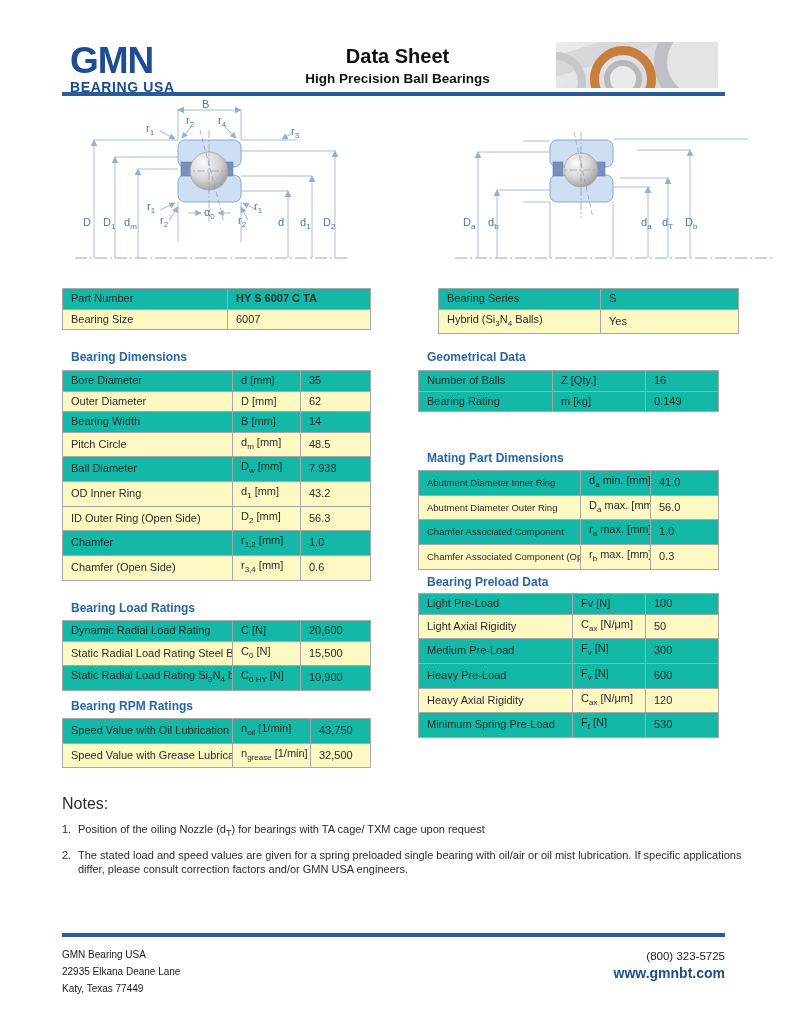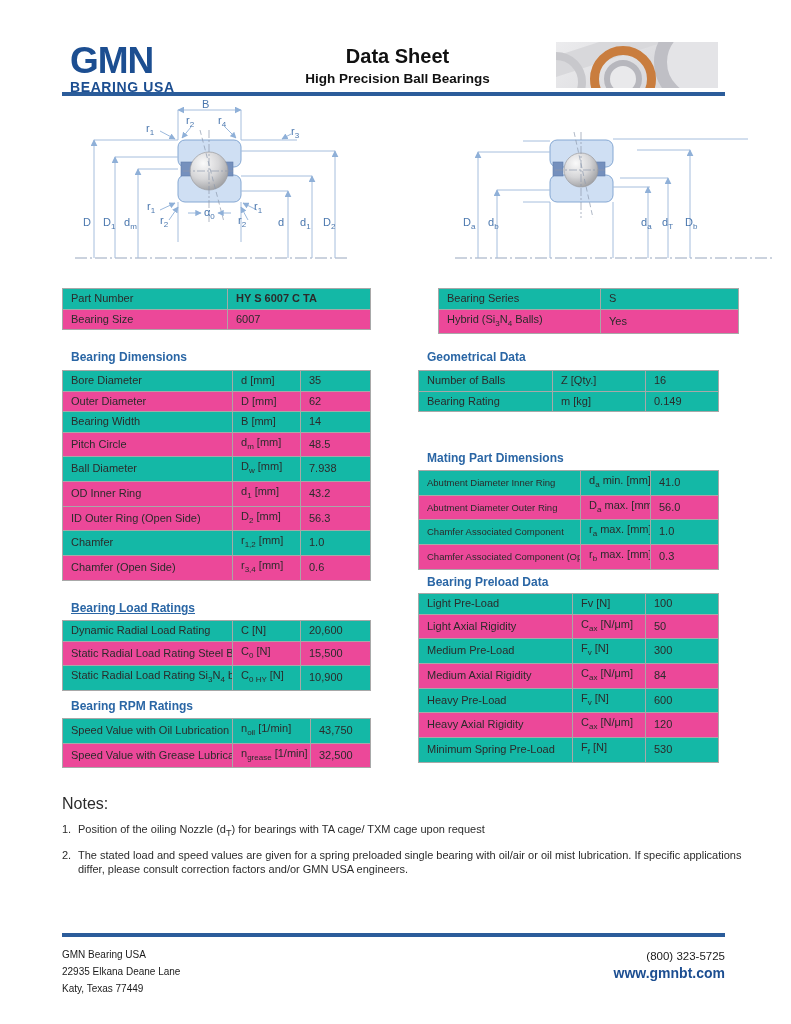--- a/index.html
+++ b/index.html
@@ -33,21 +33,21 @@
   .dlab { position:absolute; font-size:11px; color:#4a77ae; white-space:nowrap; line-height:12px; }
   .dlab sub { font-size:8px; }
 
   
   .sec-head { position:absolute; font-size:12px; font-weight:bold; color:#2a66a5; padding-left:9px; }
 
   
   table.tbl { position:absolute; border-collapse:collapse; table-layout:fixed; background:#fff; }
   table.tbl td { border:1px solid #a8a8a8; padding:3px 8px; font-size:11px; line-height:13.5px; color:#2b2b2b; overflow:hidden; white-space:nowrap; }
   table.tbl tr.ra { background:#14b8a6; }
-  table.tbl tr.rb { background:#ec4899; }
+  table.tbl tr.rb { background:#fef9c3; }
   table.tbl td.bold { font-weight:bold; }
   table.tbl td sub { font-size:8px; }
   .w-left { width:308px; } .w-right { width:300px; }
   table.tbl-mating td:first-child { font-size:9.5px; }
 
   
   .notes { position:absolute; left:62px; top:795px; width:690px; }
   .notes .nh { font-size:16px; font-weight:normal; margin-bottom:9px; }
   .note-row { display:flex; margin-bottom:8px; font-size:11px; line-height:14px; }
   .note-row .nn { width:16px; flex:none; }
@@ -299,21 +299,21 @@
           <td>1.0</td>
         </tr>
         <tr class="rb">
           <td>Chamfer (Open Side)</td>
           <td>r<sub>3,4</sub> [mm]</td>
           <td>0.6</td>
         </tr>
       </tbody>
   </table>
 
-  <div class="sec-head" style="left:62px; top:601px;text-decoration:underline;">Bearing Load Ratings</div>
+  <div class="sec-head" style="left:62px; top:601px;">Bearing Load Ratings</div>
   <table class="tbl w-left" style="left:62px; top:620px;">
     <colgroup>
         <col style="width:170px">
         <col style="width:68px">
         <col style="width:70px">
       </colgroup>
     <tbody>
         <tr class="ra">
           <td>Dynamic Radial Load Rating</td>
           <td>C [N]</td>
@@ -420,25 +420,20 @@
         </tr>
         <tr class="rb">
           <td>Light Axial Rigidity</td>
           <td>C<sub>ax</sub> [N/μm]</td>
           <td>50</td>
         </tr>
         <tr class="ra">
           <td>Medium Pre-Load</td>
           <td>F<sub>v</sub> [N]</td>
           <td>300</td>
-        </tr>
-        <tr class="rb">
-          <td>Medium Axial Rigidity</td>
-          <td>C<sub>ax</sub> [N/μm]</td>
-          <td>84</td>
         </tr>
         <tr class="ra">
           <td>Heavy Pre-Load</td>
           <td>F<sub>v</sub> [N]</td>
           <td>600</td>
         </tr>
         <tr class="rb">
           <td>Heavy Axial Rigidity</td>
           <td>C<sub>ax</sub> [N/μm]</td>
           <td>120</td>

